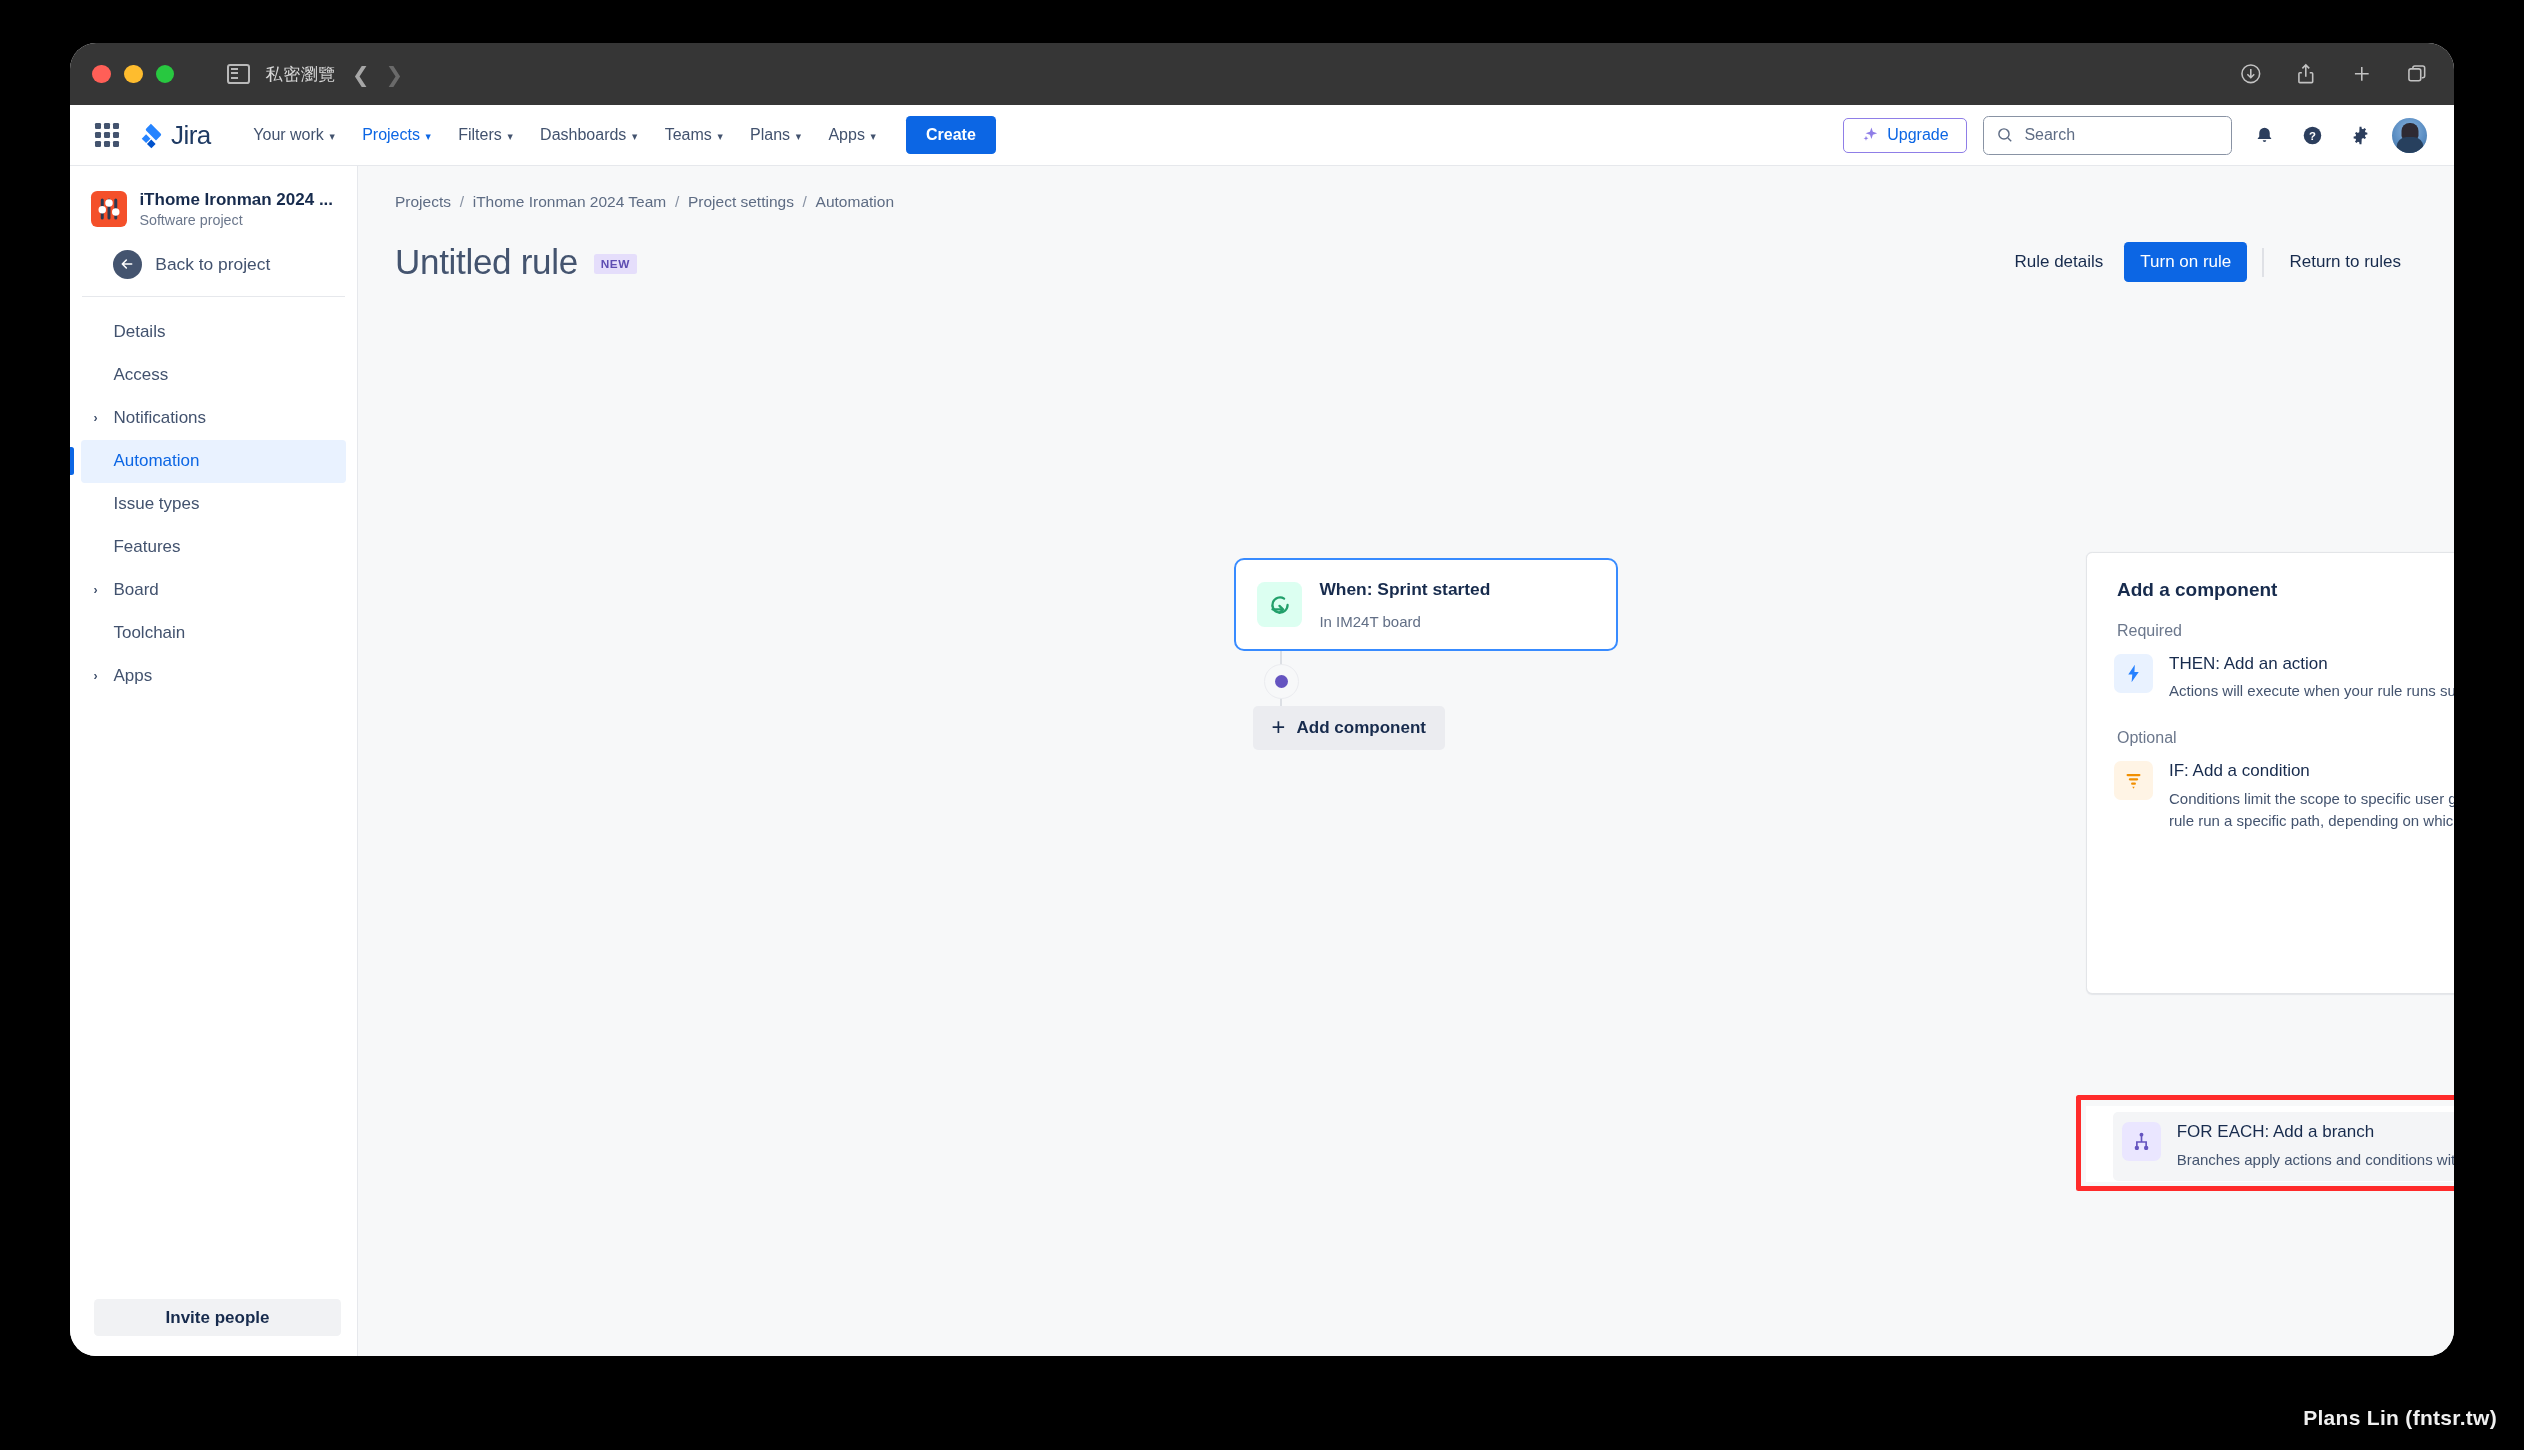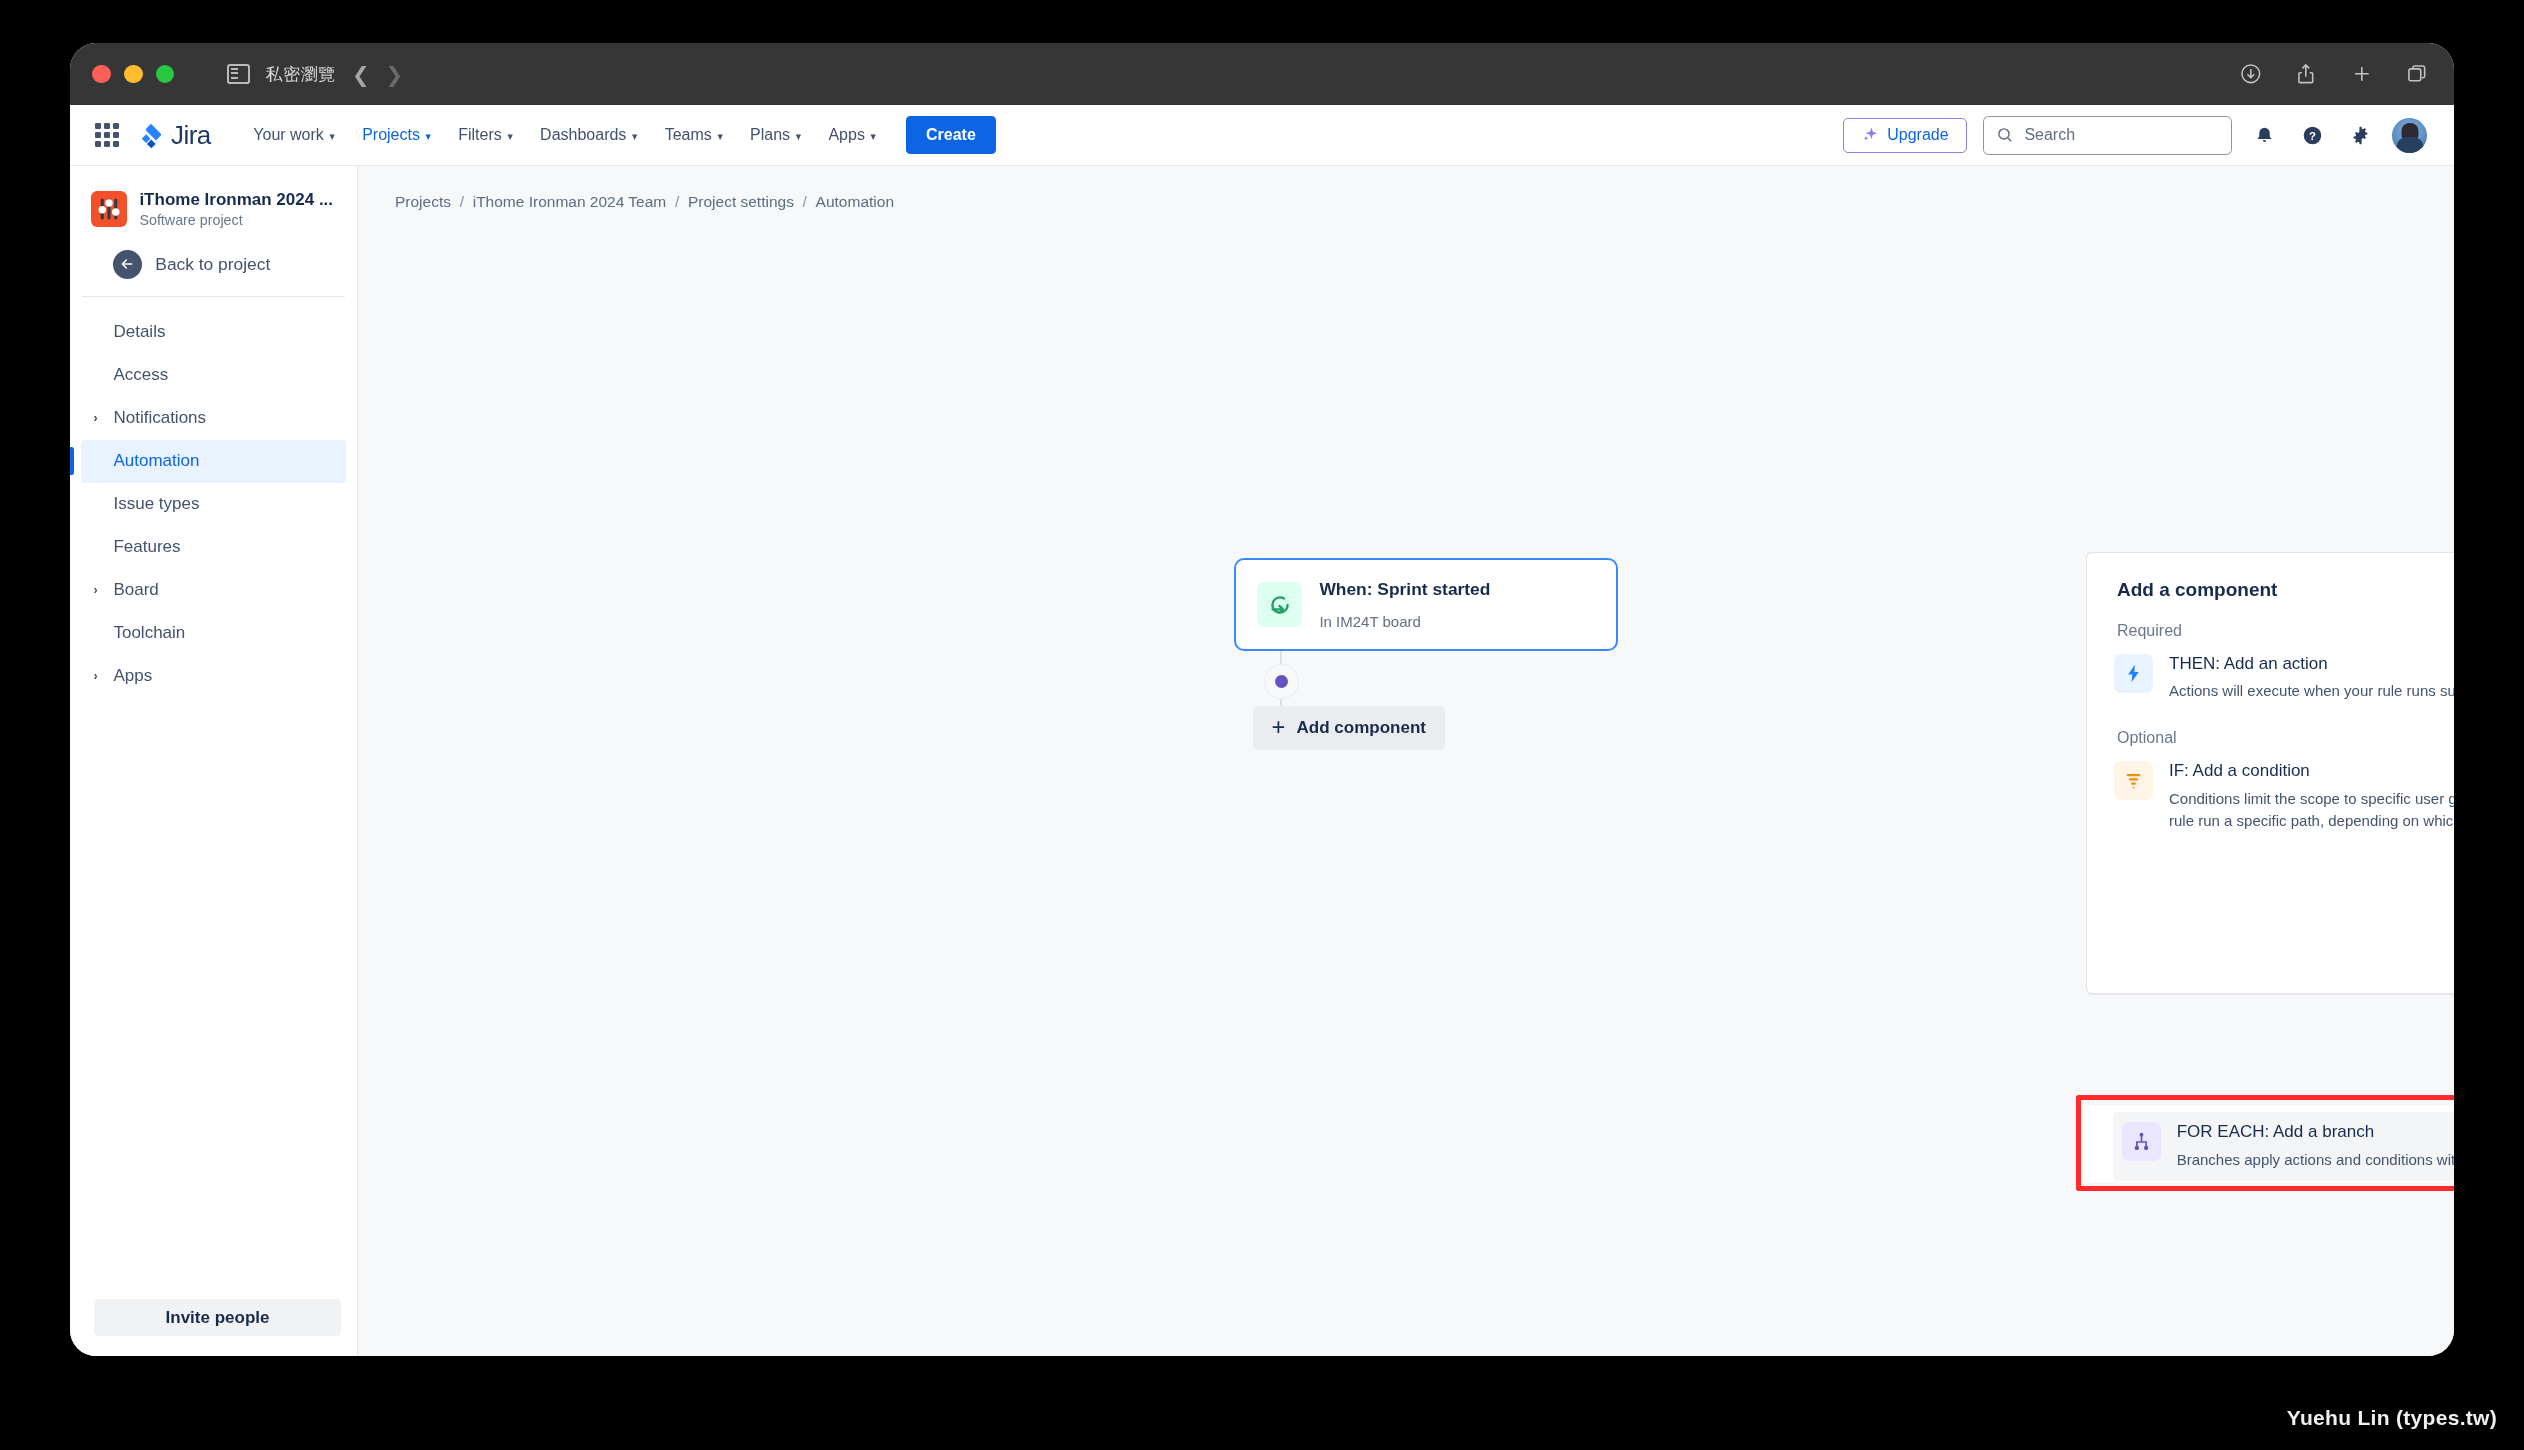--- a/index.html
+++ b/index.html
@@ -467,20 +467,30 @@
       <div class="breadcrumb">
         <span class="crumb">Projects</span>
         <span class="crumb-sep">/</span>
         <span class="crumb">iThome Ironman 2024 Team</span>
         <span class="crumb-sep">/</span>
         <span class="crumb">Project settings</span>
         <span class="crumb-sep">/</span>
         <span class="crumb last">Automation</span>
       </div>
 
+      <div class="page-head">
+        <span class="page-title">Untitled rule</span>
+        <span class="new-badge">NEW</span>
+        <div class="head-actions">
+          <div class="hbtn">Rule details</div>
+          <div class="hbtn primary">Turn on rule</div>
+          <div class="vsep"></div>
+          <div class="hbtn">Return to rules</div>
+        </div>
+      </div>
 
       <div class="canvas">
 
         <div class="trigger-card">
           <span class="trig-icon">
             <svg width="26" height="26" viewBox="0 0 24 24" fill="none" stroke="#22a06b" stroke-width="2.1" stroke-linecap="round" stroke-linejoin="round">
               <path d="M19 12a7 7 0 1 1-3.2-5.9"></path>
               <path d="M5 16h9"></path>
               <path d="M11.5 12.8 14.8 16l-3.3 3.2"></path>
             </svg>
@@ -550,14 +560,14 @@
             </div>
           </div>
         </div>
         <div class="branch-highlight"></div>
 
       </div>
     </div>
   </div>
 </div>
 
-<div class="watermark">Yuehu Lin (types.tw)</div>
+<div class="watermark">Plans Lin (fntsr.tw)</div>
 
 
 </body></html>

